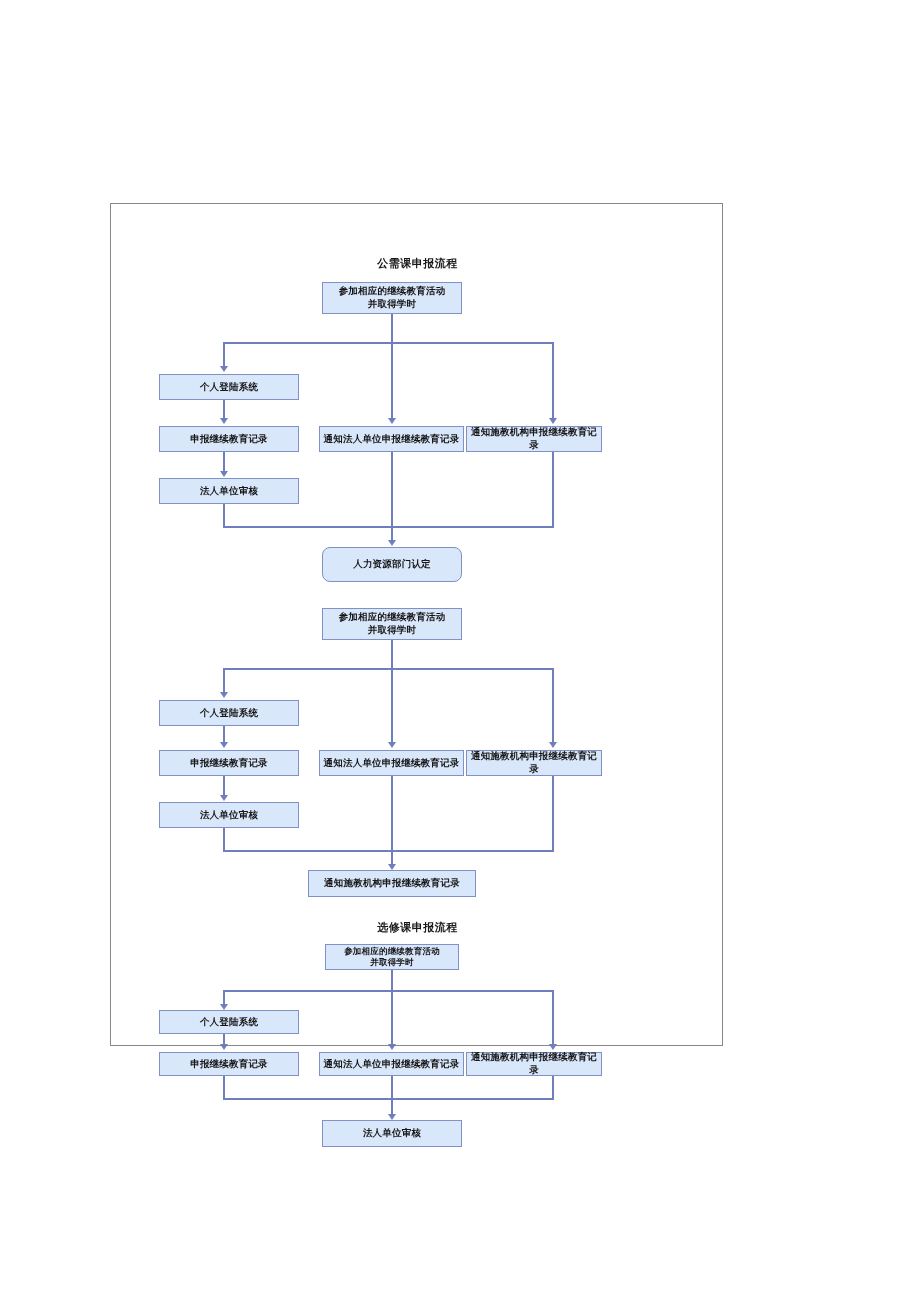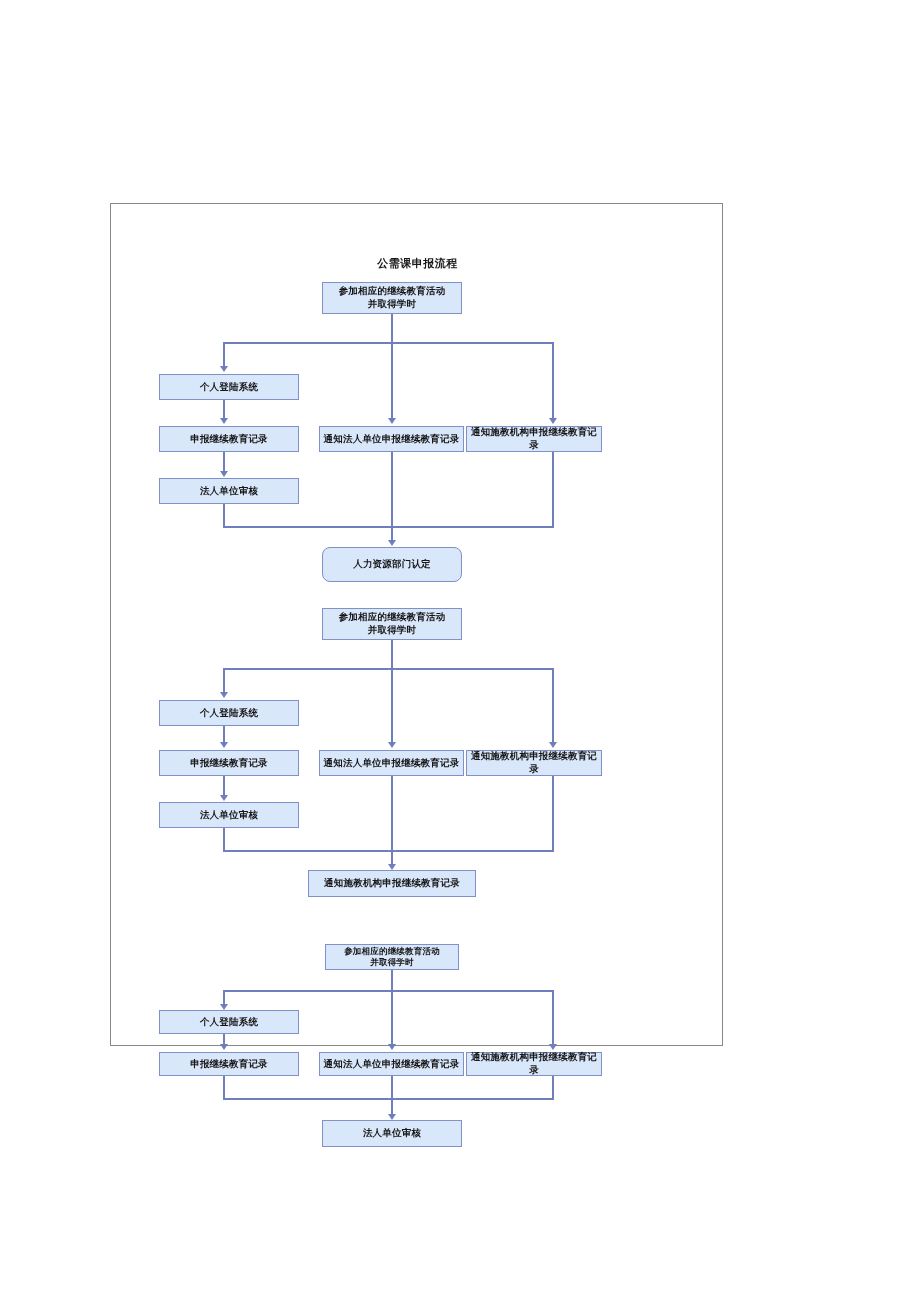--- a/index.html
+++ b/index.html
@@ -263,20 +263,21 @@
         <div class="ln v" style="left:280px;top:280px;height:14px;"></div>
         <div class="arrow" style="left:277px;top:294px;"></div>
 
         <div class="node" style="left:197px;top:300px;width:168px;height:27px;">
           <span>通知施教机构申报继续教育记录</span>
         </div>
       </div>
 
       <div class="flow" style="top:680px;height:130px;">
 
+        <div class="flow-title" style="top:0px;">选修课申报流程</div>
 
         <div class="node" style="left:214px;top:24px;width:134px;height:26px;flex-direction:column;font-size:8.5px;">
           <span>参加相应的继续教育活动</span>
           <span>并取得学时</span>
         </div>
 
         <div class="ln v" style="left:280px;top:50px;height:20px;"></div>
         <div class="ln h" style="left:112px;top:70px;width:329px;"></div>
         <div class="ln v" style="left:112px;top:70px;height:14px;"></div>
         <div class="arrow" style="left:109px;top:84px;"></div>

